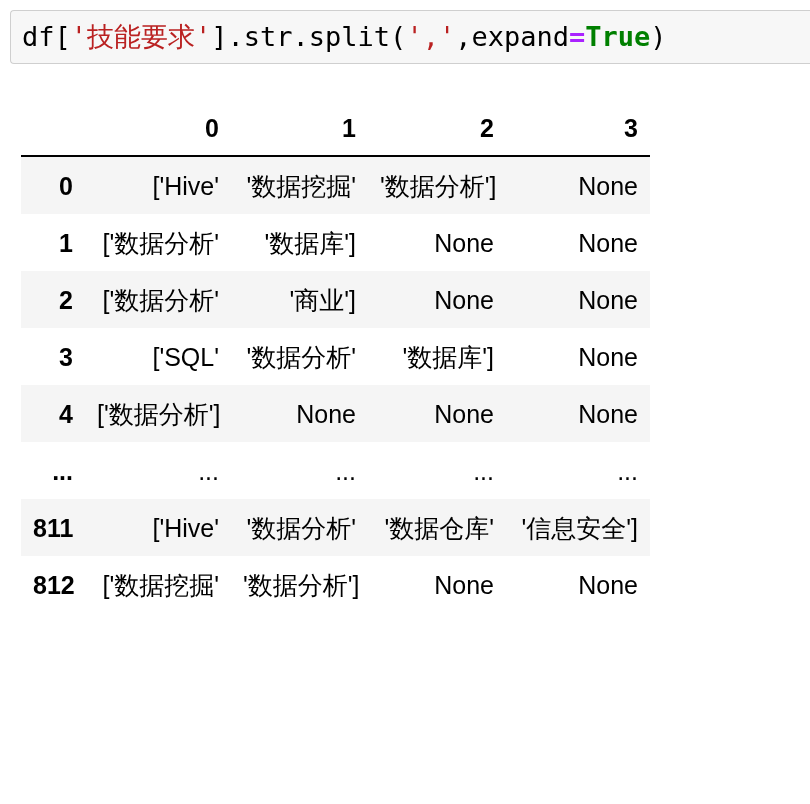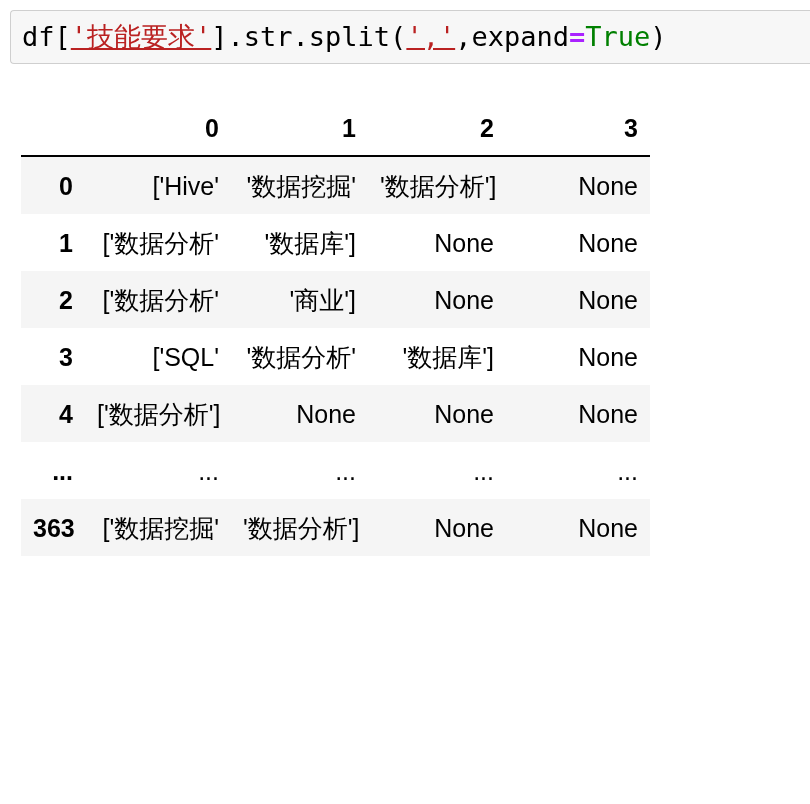--- a/index.html
+++ b/index.html
@@ -24,23 +24,23 @@
     background: #f7f7f7;
     padding: 9px 8px 9px 11px;
   }
   .code-line {
     font-family: "DejaVu Sans Mono", "Liberation Mono", monospace;
     font-size: 27px;
     line-height: 34px;
     white-space: pre;
   }
   .tok-plain    { color: #000000; margin-top: 24px; }
-  .tok-string   { color: #ba2121; text-decoration: underline; }
+  .tok-string   { color: #ba2121; }
   .tok-operator { color: #aa22ff; font-weight: bold; }
-  .tok-keyword  { color: #008000; font-weight: normal; }
+  .tok-keyword  { color: #008000; font-weight: bold; }
 
   
   .df-wrap { margin: 36px 0 0 21px; }
   table.dataframe {
     border-collapse: collapse;
     table-layout: fixed;
     width: 629px;
     font-size: 25px;
   }
   table.dataframe col.c-index { width: 64px; }
@@ -128,21 +128,28 @@
           <td>None</td>
         </tr>
         <tr>
           <th>...</th>
           <td>...</td>
           <td>...</td>
           <td>...</td>
           <td>...</td>
         </tr>
         <tr>
-          <th>363</th>
+          <th>811</th>
+          <td>['Hive'</td>
+          <td>'数据分析'</td>
+          <td>'数据仓库'</td>
+          <td>'信息安全']</td>
+        </tr>
+        <tr>
+          <th>812</th>
           <td>['数据挖掘'</td>
           <td>'数据分析']</td>
           <td>None</td>
           <td>None</td>
         </tr>
       </tbody>
   </table>
 </div>
 
 </body></html>

